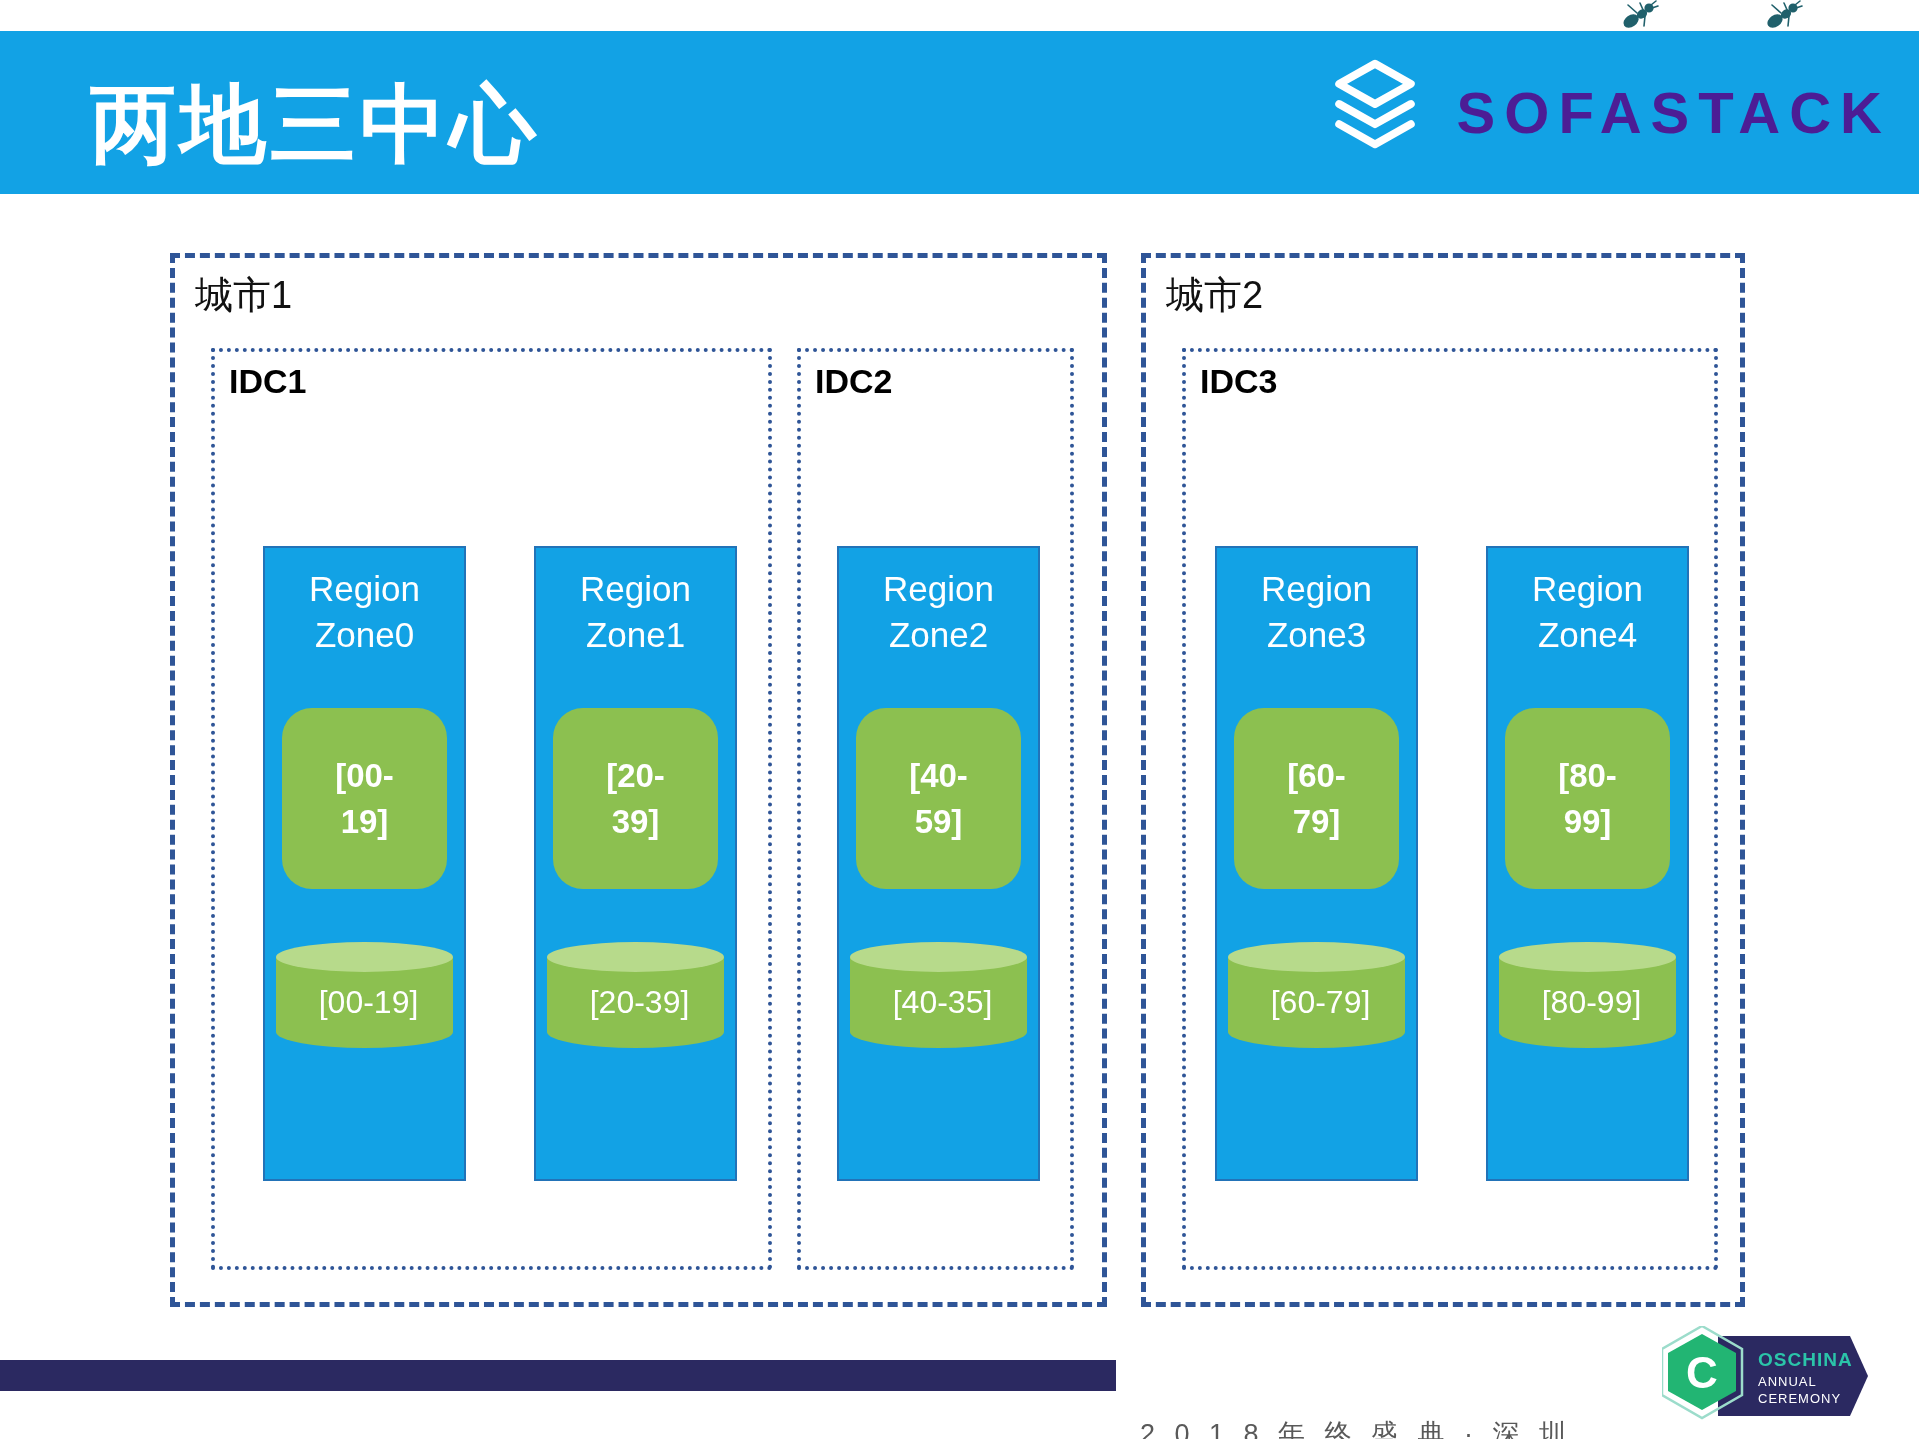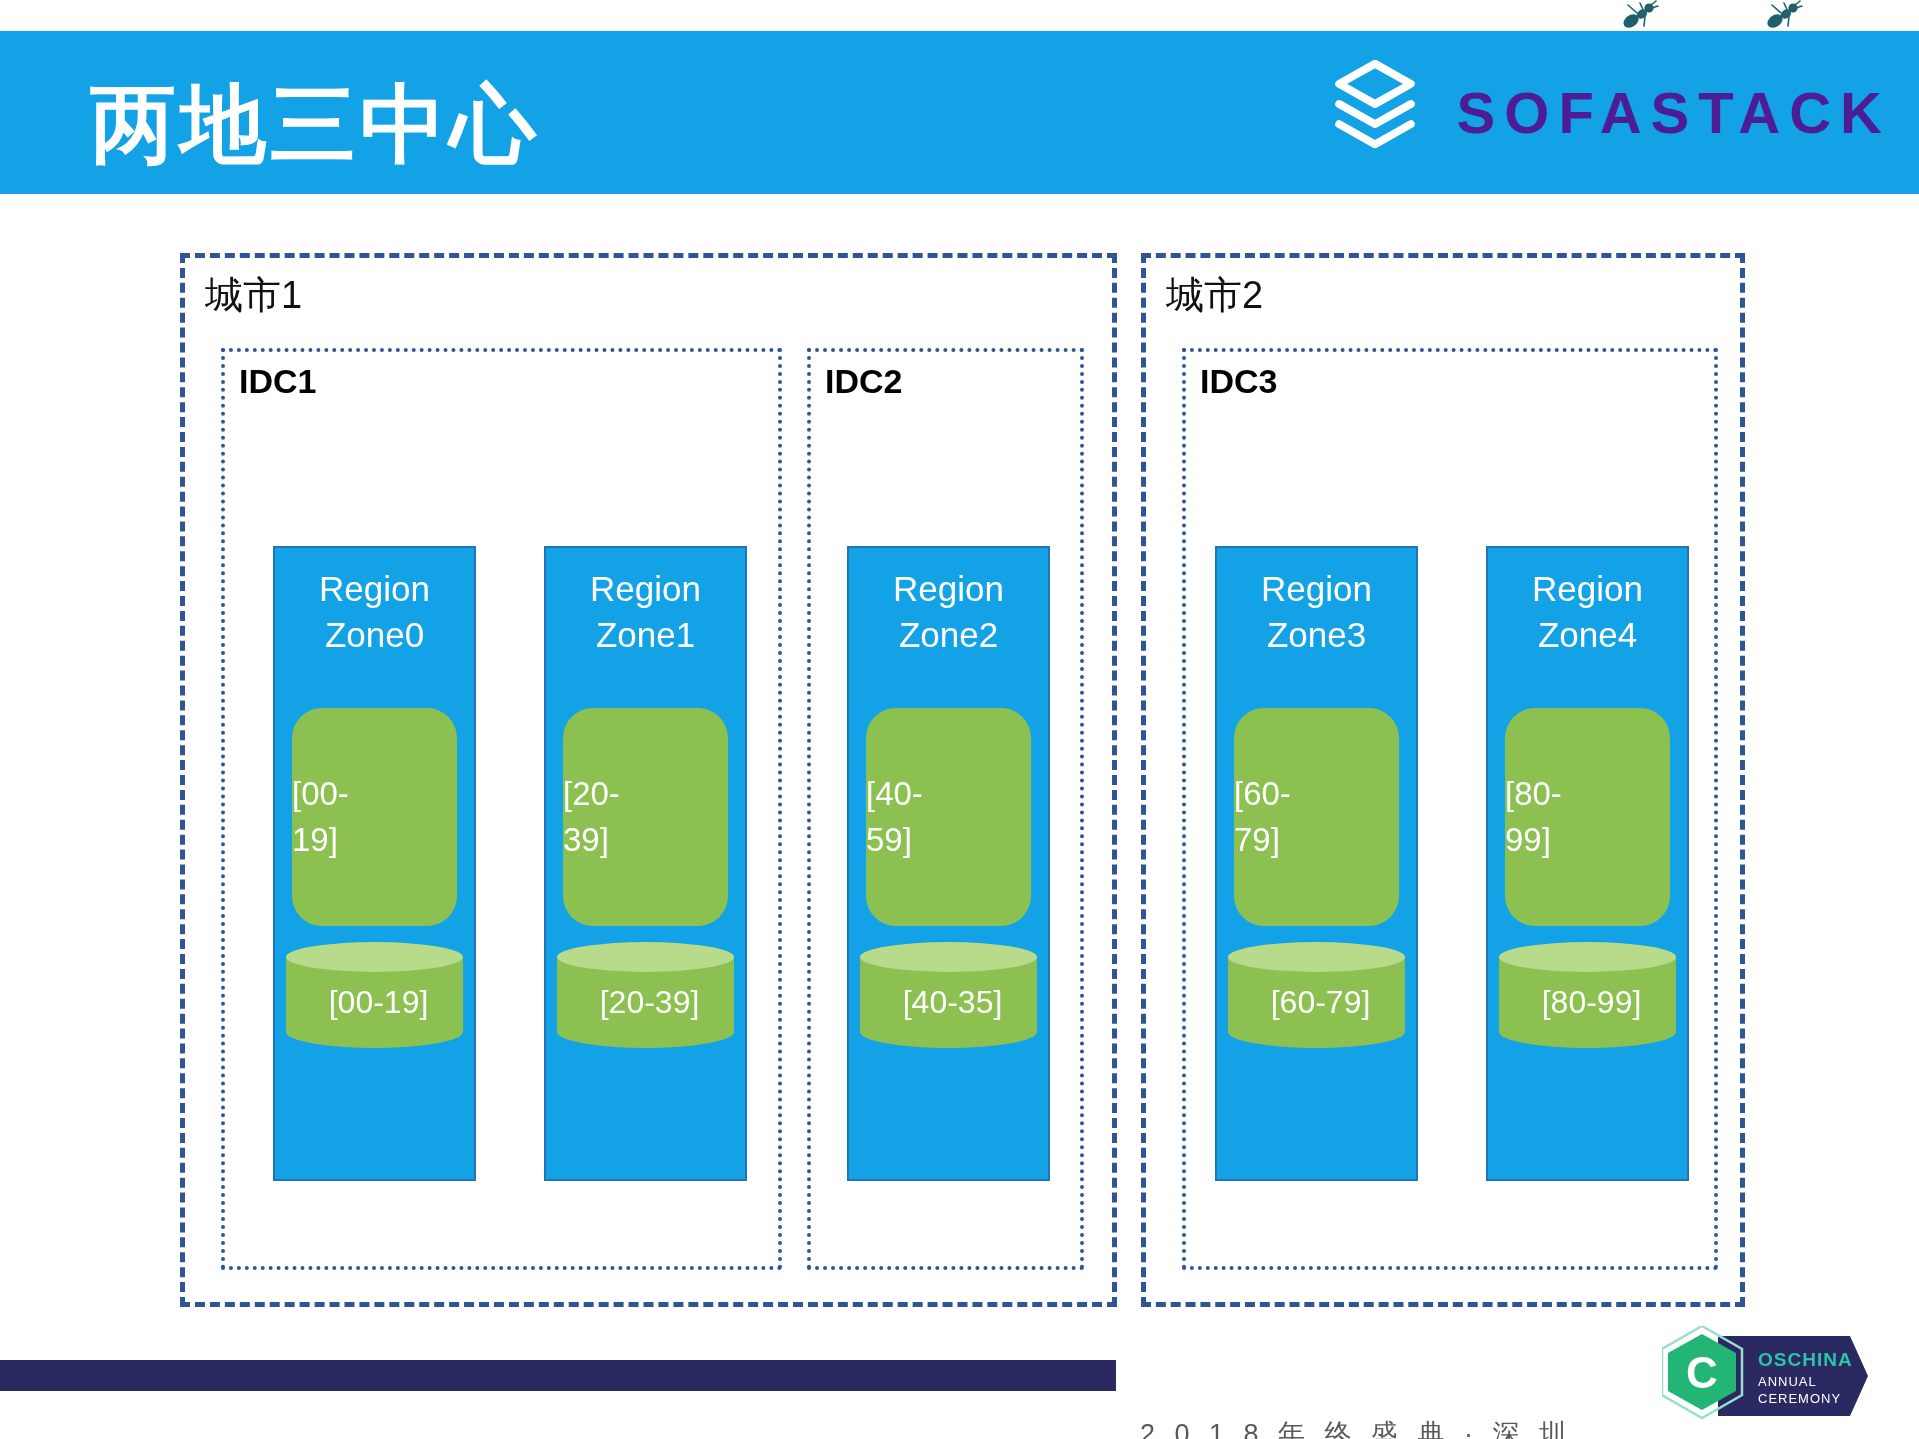--- a/index.html
+++ b/index.html
@@ -15,44 +15,44 @@
   
   .topbar { position:absolute; left:0; top:31px; width:1919px; height:163px; background:#12A2E5; }
   .title { position:absolute; left:78px; top:50%; transform:translateY(-50%); margin:12px;
            font-size:86px; font-weight:900; color:#ffffff; letter-spacing:4px; white-space:nowrap; }
   .brand { position:absolute; right:28px; top:50%; transform:translateY(-50%);
            display:flex; align-items:center; gap:26px; }
   .brand-text { color:#4c1d95; font-size:58px; font-weight:bold; letter-spacing:9px; }
 
   
   .city { position:absolute; border:5px dashed #2F5597; background:transparent; }
-  .city1 { left:180px; top:253px; width:937px; height:1054px; }
+  .city1 { left:170px; top:253px; width:937px; height:1054px; }
   .city2 { left:1141px; top:253px; width:604px; height:1054px; }
   .city-label { position:absolute; left:20px; top:12px; font-size:38px; color:#111111; }
 
   
   .idc { position:absolute; border:4px dotted #2F5597; }
   .idc1 { left:36px;  top:90px; width:561px; height:922px; }
   .idc2 { left:622px; top:90px; width:277px; height:922px; }
   .idc3 { left:36px;  top:90px; width:536px; height:922px; }
   .idc-label { position:absolute; left:14px; top:10px; font-size:34px; font-weight:700; color:#000000; }
 
   
   .zone { position:absolute; top:194px; width:203px; height:635px;
           background:#12A2E5; border:2px solid #2273B8; }
   .z0 { left:48px; }  .z1 { left:319px; }
   .z2 { left:36px; }
   .z3 { left:29px; }  .z4 { left:300px; }
   .zone-title { margin-top:18px; text-align:center; color:#ffffff; font-size:35px; line-height:1.32; }
 
   
-  .shard { position:absolute; left:17px; right:17px; top:160px; height:218px;
+  .shard { position:absolute; left:17px; right:17px; top:160px; height:181px;
            border-radius:30px; background:#8CC050; color:#ffffff;
-           display:flex; flex-direction:column; align-items:flex-start; justify-content:center;
-           font-size:33px; line-height:1.38; }
+           display:flex; flex-direction:column; align-items:center; justify-content:center;
+           font-size:33px; line-height:1.38;font-weight:bold; }
 
   
   .cyl { position:absolute; left:11px; right:11px; top:394px; height:106px; }
   .cyl-top { position:absolute; left:0; right:0; top:0; height:30px; border-radius:50%;
              background:#B7DA8B; z-index:2; }
   .cyl-body { position:absolute; left:0; right:0; top:15px; bottom:0; background:#8CC050;
               border-radius:0 0 50% 50% / 0 0 16px 16px; z-index:1; }
   .cyl-label { position:absolute; left:0; right:0; top:42px; text-align:center;
                color:#ffffff; font-size:32px; z-index:3;padding-left:8px; }
 

